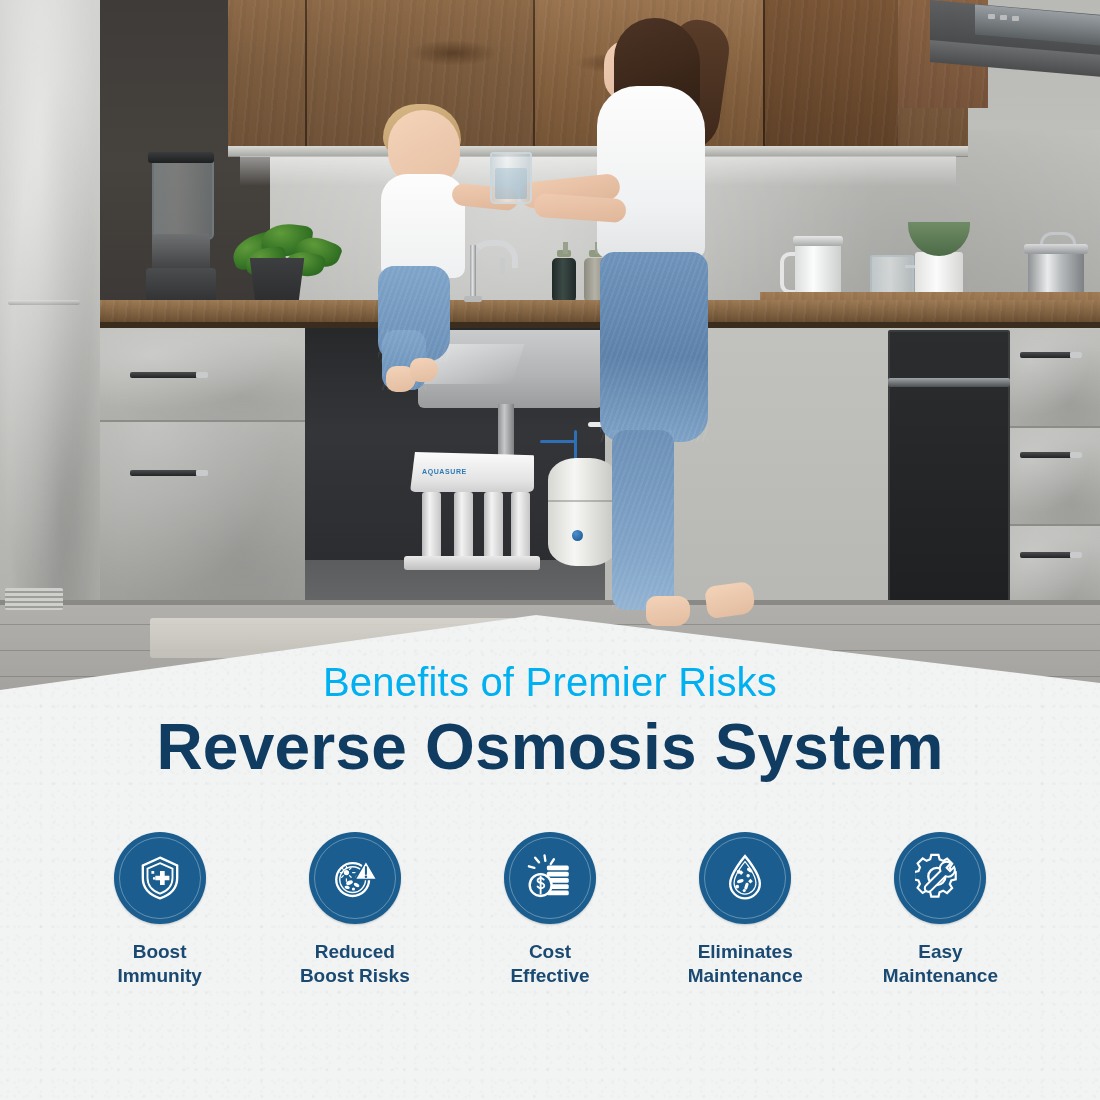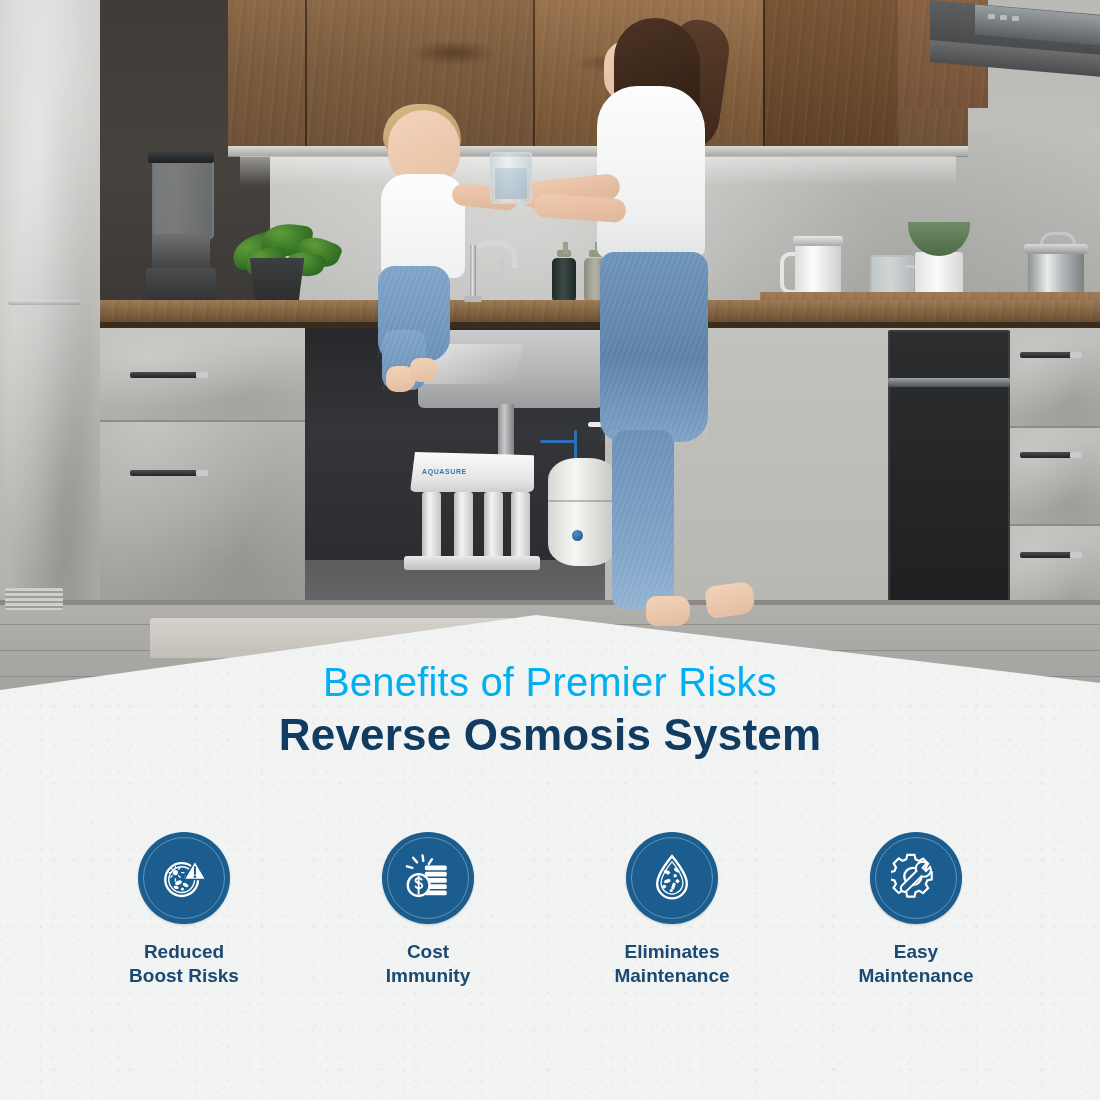--- a/index.html
+++ b/index.html
@@ -219,21 +219,21 @@
       radial-gradient(circle at 12% 22%,rgba(0,0,0,.035) 0 1px,transparent 2px),
       radial-gradient(circle at 42% 58%,rgba(0,0,0,.03) 0 1px,transparent 2px),
       radial-gradient(circle at 74% 33%,rgba(0,0,0,.035) 0 1px,transparent 2px),
       radial-gradient(circle at 88% 76%,rgba(0,0,0,.03) 0 1px,transparent 2px);
     background-size:13px 13px,17px 17px,11px 11px,19px 19px;}
   #banner-inner{position:relative;width:100%;height:100%;}
 
   .title-sub{position:absolute;left:0;right:0;top:100px;text-align:center;
     font-size:40px;color:#00b0f0;letter-spacing:.2px;font-weight:400;}
   .title-main{position:absolute;left:0;right:0;top:150px;text-align:center;
-    font-size:44px;color:#113c62;font-weight:bold;letter-spacing:.2px;}
+    font-size:64px;color:#113c62;font-weight:bold;letter-spacing:.2px;}
 
   
   .benefits{position:absolute;left:0;top:272px;width:1100px;display:flex;
     justify-content:center;align-items:flex-start;gap:0;padding:0 62px;box-sizing:border-box;}
   .benefit{flex:1 1 0;display:flex;flex-direction:column;align-items:center;}
   .circ{width:92px;height:92px;border-radius:50%;background:#1a5d8e;
     display:flex;align-items:center;justify-content:center;position:relative;
     box-shadow:0 1px 2px rgba(0,0,0,.18);}
   .circ:before{content:"";position:absolute;inset:5px;border-radius:50%;
     border:1.5px solid rgba(255,255,255,.32);}
@@ -424,20 +424,33 @@
   </div>
 
   <div id="banner">
     <div id="banner-inner">
       <div class="title-sub">Benefits of Premier Risks</div>
       <div class="title-main">Reverse Osmosis System</div>
 
       <div class="benefits" id="benefits-list">
 
 
+        <div class="benefit">
+          <div class="circ">
+            <svg viewBox="0 0 64 64">
+              <path d="M32 6 L54 16 v16 c0 14-10 22-22 26-12-4-22-12-22-26V16z" fill="none" stroke="#fff" stroke-width="3"></path>
+              <path d="M32 13 L48 20 v12 c0 11-8 17-16 20-8-3-16-9-16-20V20z" fill="none" stroke="#fff" stroke-width="2.4"></path>
+              <path d="M29 29h6v-6h6v6h6v6h-6v6h-6v-6h-6z" fill="#fff" transform="translate(-3,0)"></path>
+              <rect x="21" y="23" width="3.6" height="3.6" fill="#fff"></rect>
+              <rect x="23" y="31" width="3" height="3" fill="#fff"></rect>
+            </svg>
+          </div>
+          <div class="b-label">Boost
+Immunity</div>
+        </div>
 
         <div class="benefit">
           <div class="circ">
             <svg viewBox="0 0 64 64">
               <circle cx="29" cy="34" r="21" fill="none" stroke="#fff" stroke-width="3"></circle>
               <circle cx="29" cy="34" r="16.5" fill="none" stroke="#fff" stroke-width="1.8"></circle>
               <circle cx="21" cy="25" r="3.4" fill="#fff"></circle>
               <path d="M21 20v-3M21 33v3M16 25h-3M29 25h3M17 21l-2-2M25 21l2-2M17 29l-2 2M25 29l2 2" stroke="#fff" stroke-width="1.6" stroke-linecap="round"></path>
               <ellipse cx="25" cy="38" rx="4.5" ry="2.6" fill="#fff" transform="rotate(-25 25 38)"></ellipse>
               <ellipse cx="34" cy="41" rx="4" ry="2.3" fill="#fff" transform="rotate(30 34 41)"></ellipse>
@@ -461,21 +474,21 @@
               <rect x="28" y="24" width="28" height="6" rx="2" fill="#fff"></rect>
               <rect x="28" y="32" width="28" height="6" rx="2" fill="#fff"></rect>
               <rect x="28" y="40" width="28" height="6" rx="2" fill="#fff"></rect>
               <rect x="28" y="48" width="28" height="6" rx="2" fill="#fff"></rect>
               <circle cx="20" cy="41" r="14" fill="#1a5d8e" stroke="#fff" stroke-width="3"></circle>
               <path d="M24 34c-1.5-1.6-4-2.4-6-1.6-2.3.9-2.6 3.6-.6 4.9 1.6 1 4.6 1.1 6.1 2.3 2 1.5 1.4 4.3-1 5.1-2.2.8-4.8 0-6.4-1.8" fill="none" stroke="#fff" stroke-width="2.4" stroke-linecap="round"></path>
               <path d="M20 30v22" stroke="#fff" stroke-width="2.4" stroke-linecap="round"></path>
             </svg>
           </div>
           <div class="b-label">Cost
-Immunity</div>
+Effective</div>
         </div>
 
         <div class="benefit">
           <div class="circ">
             <svg viewBox="0 0 64 64">
               <path d="M32 4C32 4 13 26 13 39a19 19 0 0 0 38 0C51 26 32 4 32 4z" fill="none" stroke="#fff" stroke-width="3"></path>
               <path d="M32 11C32 11 18 27.5 18 38.5a14 14 0 0 0 28 0C46 27.5 32 11 32 11z" fill="none" stroke="#fff" stroke-width="1.6"></path>
               <path d="M27 28l-3-3 3-3 3 3z" fill="#fff"></path>
               <circle cx="24" cy="24" r="2.6" fill="#fff"></circle>
               <circle cx="36" cy="29" r="2.2" fill="#fff"></circle>

